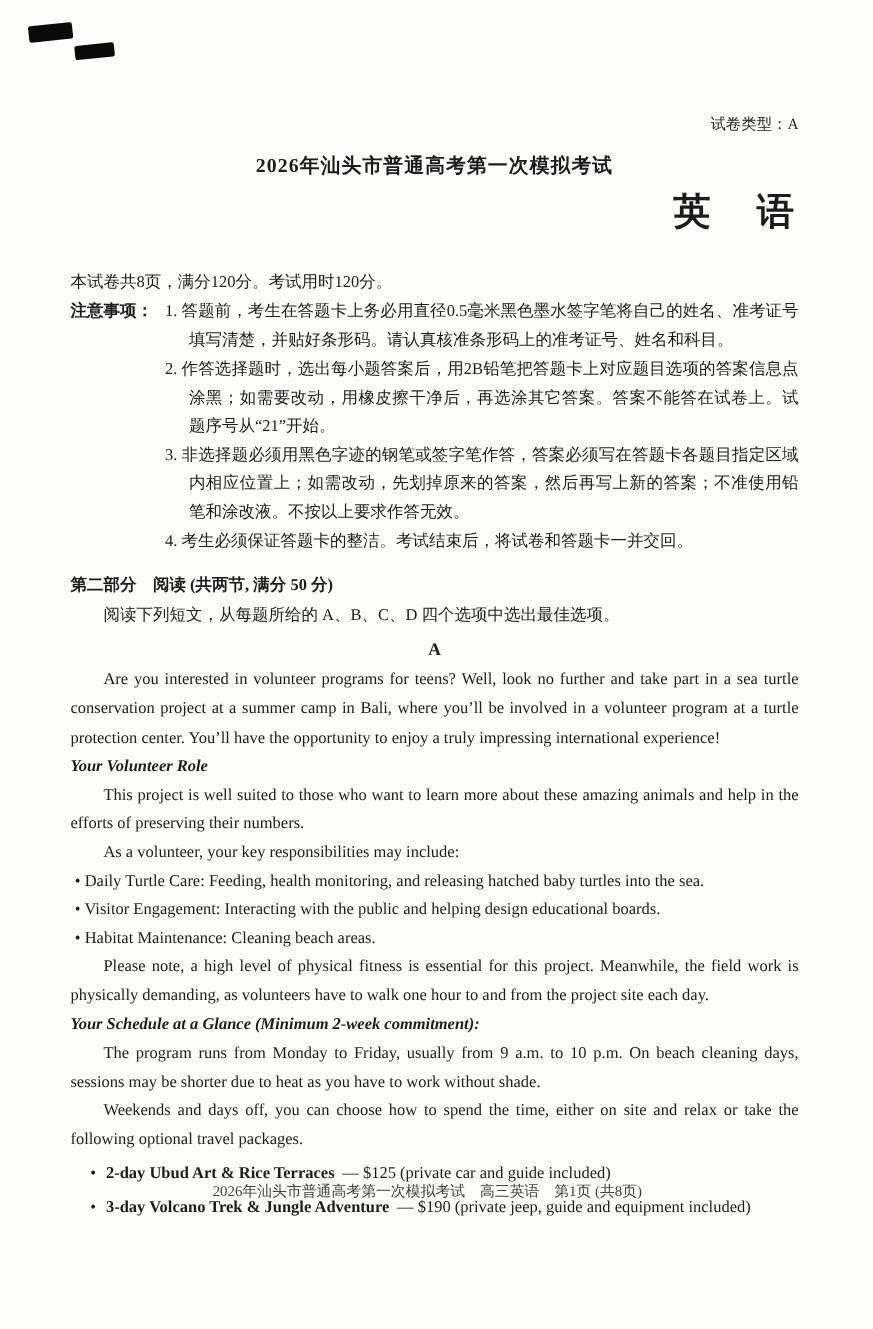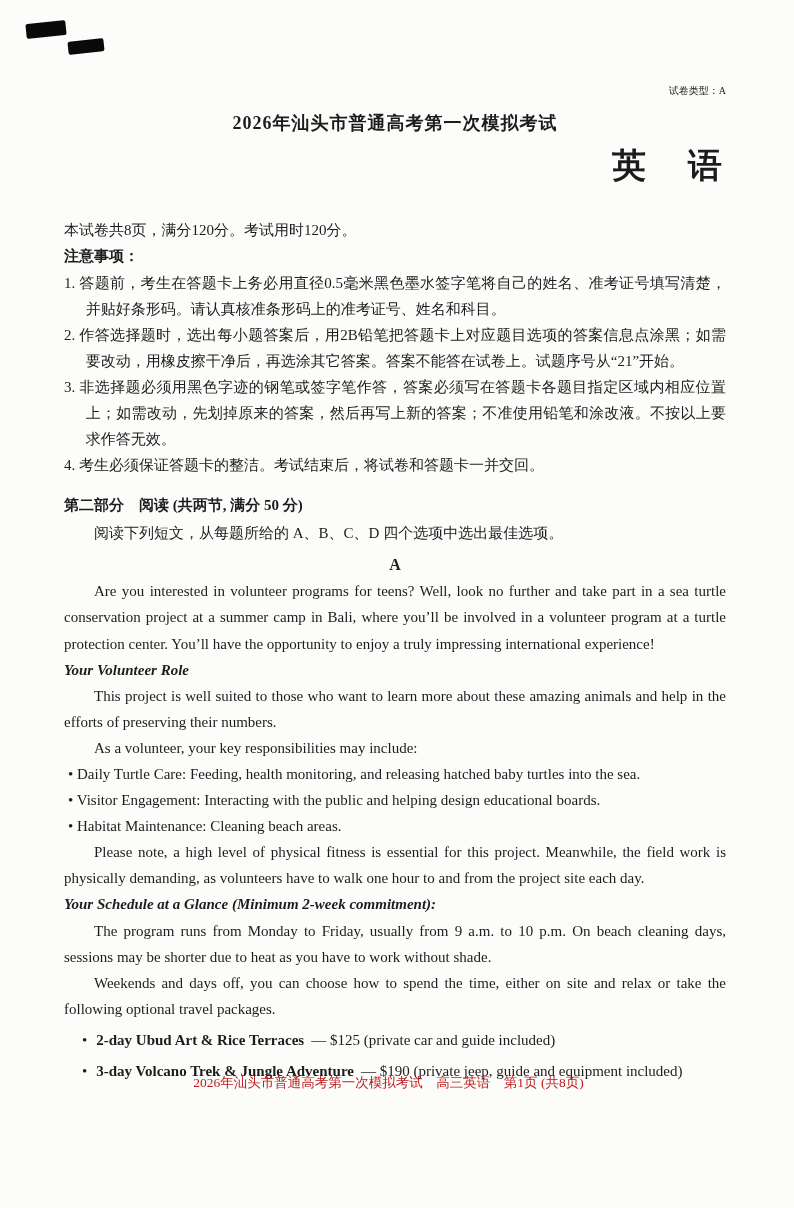--- a/index.html
+++ b/index.html
@@ -20,37 +20,37 @@
   }
   .artifact.a1 { left: 26px; top: 22px; width: 40px; height: 15px; transform: rotate(-6deg); }
   .artifact.a2 { left: 68px; top: 40px; width: 36px; height: 13px; transform: rotate(-6deg); }
   .content {
     position: absolute;
     left: 64px;
     right: 68px;
     top: 82px;
   }
   p { margin: 0; font-size: 15px; line-height: 1.74; }
-  .paper-type { text-align: right; font-size: 10px; }
+  .paper-type { text-align: right; font-size: 14px; margin-top: 20px; }
   .title {
     margin: 12px 0 0;
     text-align: center;
     font-size: 18px;
     font-weight: bold;
     letter-spacing: 1px;
   }
   .subject {
     margin: 8px 0 0;
     text-align: right;
     font-size: 34px;
     font-weight: bold;
     letter-spacing: 4px;
   }
   .exam-info { margin-top: 28px; }
-  .notice { display: flex; flex-direction: column; }
+  .notice { display: flex; }
   .notice-label {
     flex: none;
     width: 86px;
     font-weight: bold;
     font-size: 15px;
     line-height: 1.74;
   }
   .notice-items { flex: 1; }
   .notice-item {
     padding-left: 1.45em;
@@ -69,21 +69,21 @@
   .pkg-bullet { margin-right: 9px; }
   .pkg-name { font-weight: bold; }
   .pkg-detail { margin-left: 7px; }
   .footer {
     position: absolute;
     left: 0;
     right: 17px;
     top: 1074px;
     text-align: center;
     font-size: 13.5px;
-    color: #b91c1c;
+    color: #404040;
   }
 </style>
 </head>
 <body>
 
 <div class="page">
 
   <div class="artifact a1"></div>
   <div class="artifact a2"></div>
 

